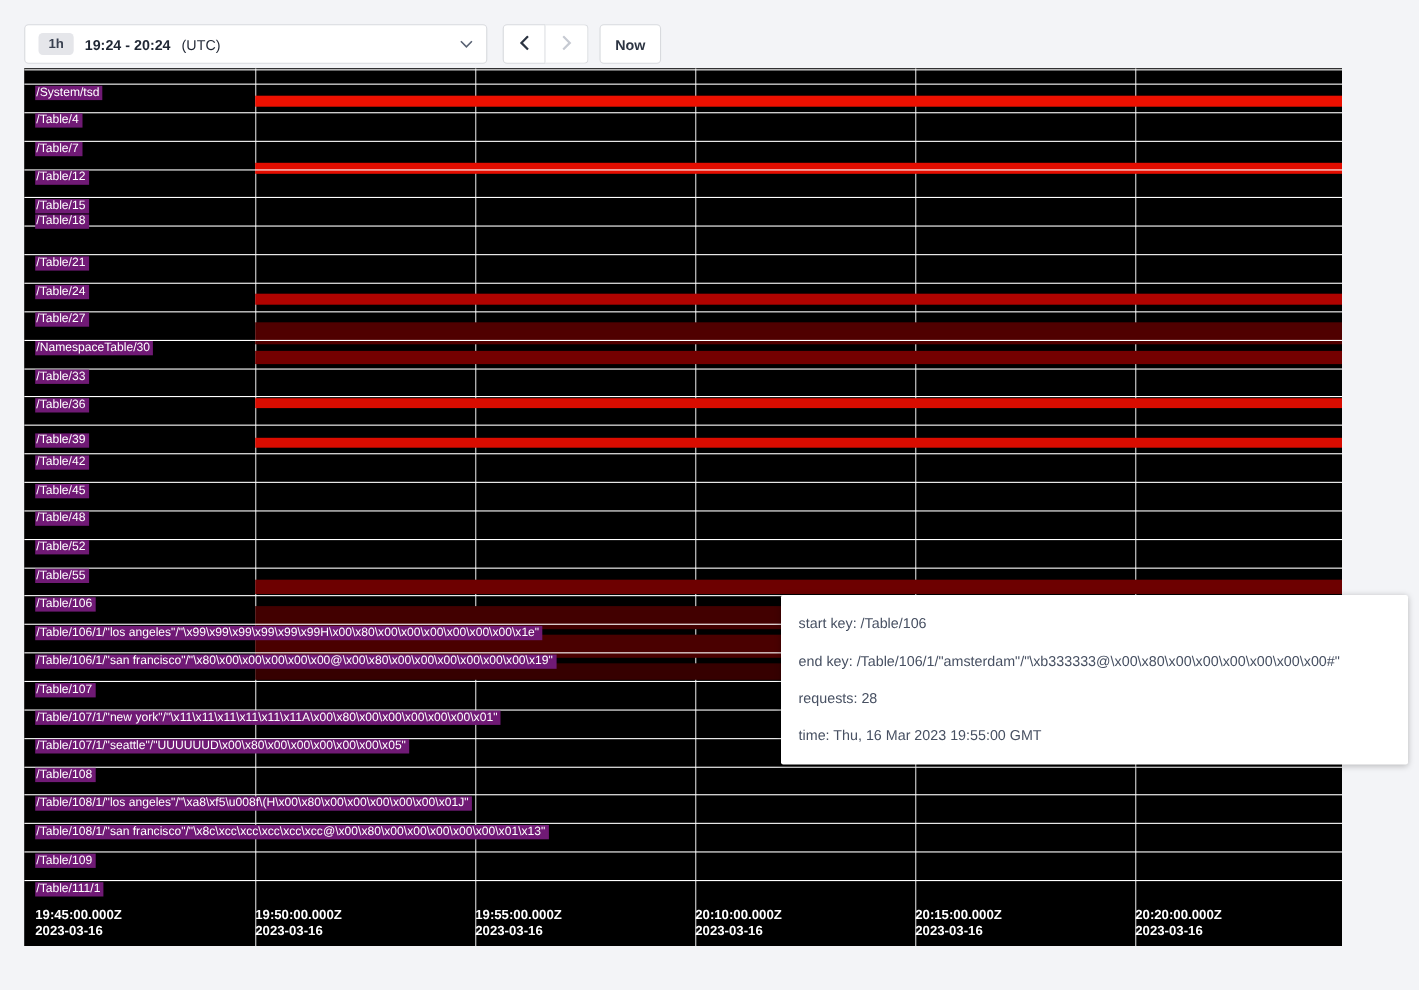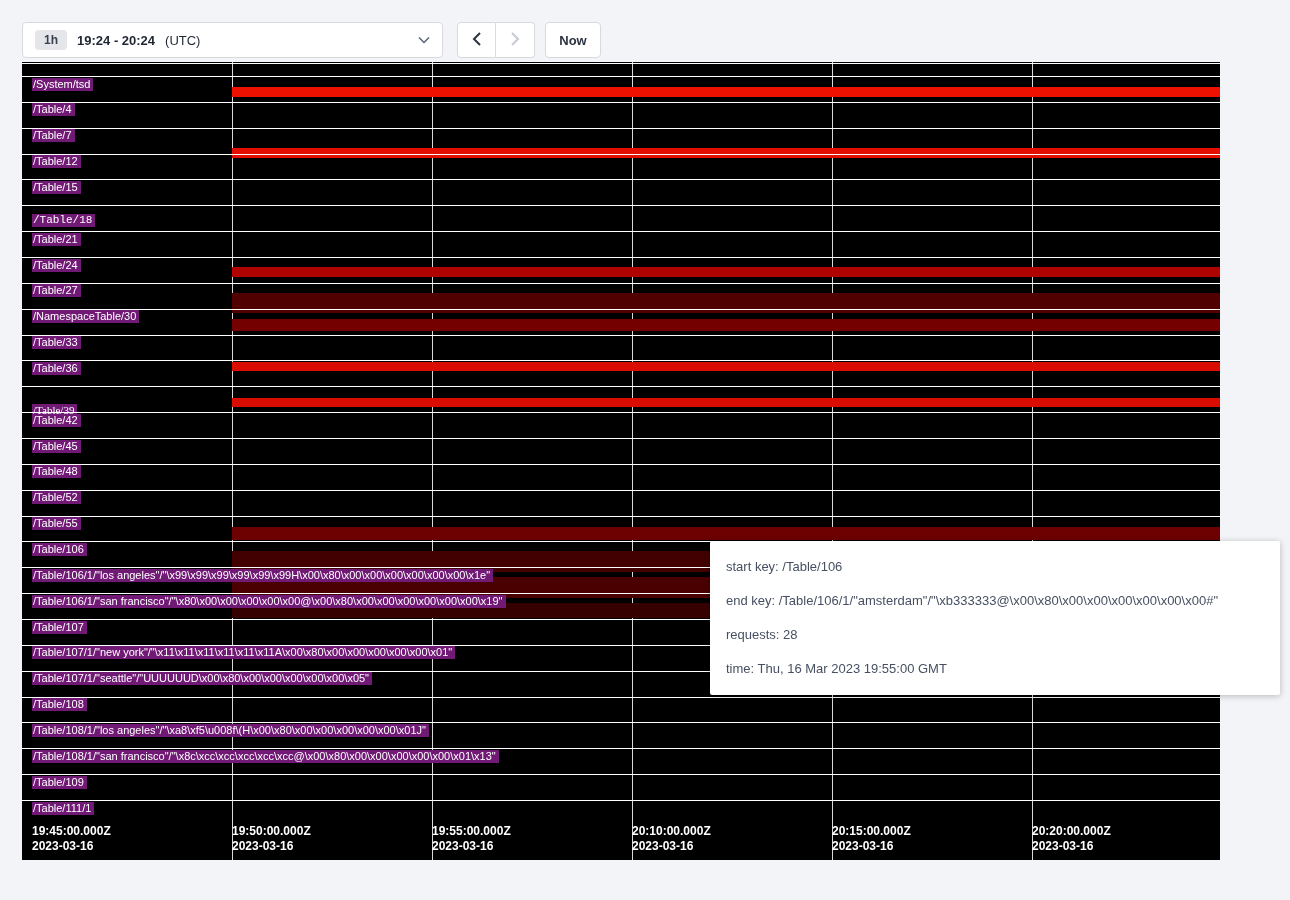--- a/index.html
+++ b/index.html
@@ -99,35 +99,35 @@
       <div class="span-label" style="left: 10px; top: 15.5px;">/System/tsd</div>
       <div class="boundary" style="top: 39.9px;"></div>
       <div class="span-label" style="left: 10px; top: 41.4px;">/Table/4</div>
       <div class="boundary" style="top: 65.7px;"></div>
       <div class="span-label" style="left: 10px; top: 67.2px;">/Table/7</div>
       <div class="boundary" style="top: 91.6px;"></div>
       <div class="span-label" style="left: 10px; top: 93.1px;">/Table/12</div>
       <div class="boundary" style="top: 117.4px;"></div>
       <div class="span-label" style="left: 10px; top: 118.9px;">/Table/15</div>
       <div class="boundary" style="top: 143.3px;"></div>
-      <div class="span-label" style="left: 10px; top: 152px; font-family: Liberation Mono, monospace;">/Table/18</div>
+      <div class="span-label" style="left: 10px; top: 133px;">/Table/18</div>
       <div class="boundary" style="top: 169.1px;"></div>
       <div class="span-label" style="left: 10px; top: 170.6px;">/Table/21</div>
       <div class="boundary" style="top: 195px;"></div>
       <div class="span-label" style="left: 10px; top: 196.5px;">/Table/24</div>
       <div class="boundary" style="top: 220.9px;"></div>
       <div class="span-label" style="left: 10px; top: 222.4px;">/Table/27</div>
       <div class="boundary" style="top: 246.7px;"></div>
       <div class="span-label" style="left: 10px; top: 248.2px;">/NamespaceTable/30</div>
       <div class="boundary" style="top: 272.6px;"></div>
       <div class="span-label" style="left: 10px; top: 274.1px;">/Table/33</div>
       <div class="boundary" style="top: 298.4px;"></div>
       <div class="span-label" style="left: 10px; top: 299.9px;">/Table/36</div>
       <div class="boundary" style="top: 324.3px;"></div>
-      <div class="span-label" style="left: 10px; top: 342px; font-family: Liberation Serif, serif;">/Table/39</div>
+      <div class="span-label" style="left: 10px; top: 332px;">/Table/39</div>
       <div class="boundary" style="top: 350.1px;"></div>
       <div class="span-label" style="left: 10px; top: 351.6px;">/Table/42</div>
       <div class="boundary" style="top: 376px;"></div>
       <div class="span-label" style="left: 10px; top: 377.5px;">/Table/45</div>
       <div class="boundary" style="top: 401.9px;"></div>
       <div class="span-label" style="left: 10px; top: 403.4px;">/Table/48</div>
       <div class="boundary" style="top: 427.7px;"></div>
       <div class="span-label" style="left: 10px; top: 429.2px;">/Table/52</div>
       <div class="boundary" style="top: 453.6px;"></div>
       <div class="span-label" style="left: 10px; top: 455.1px;">/Table/55</div>

